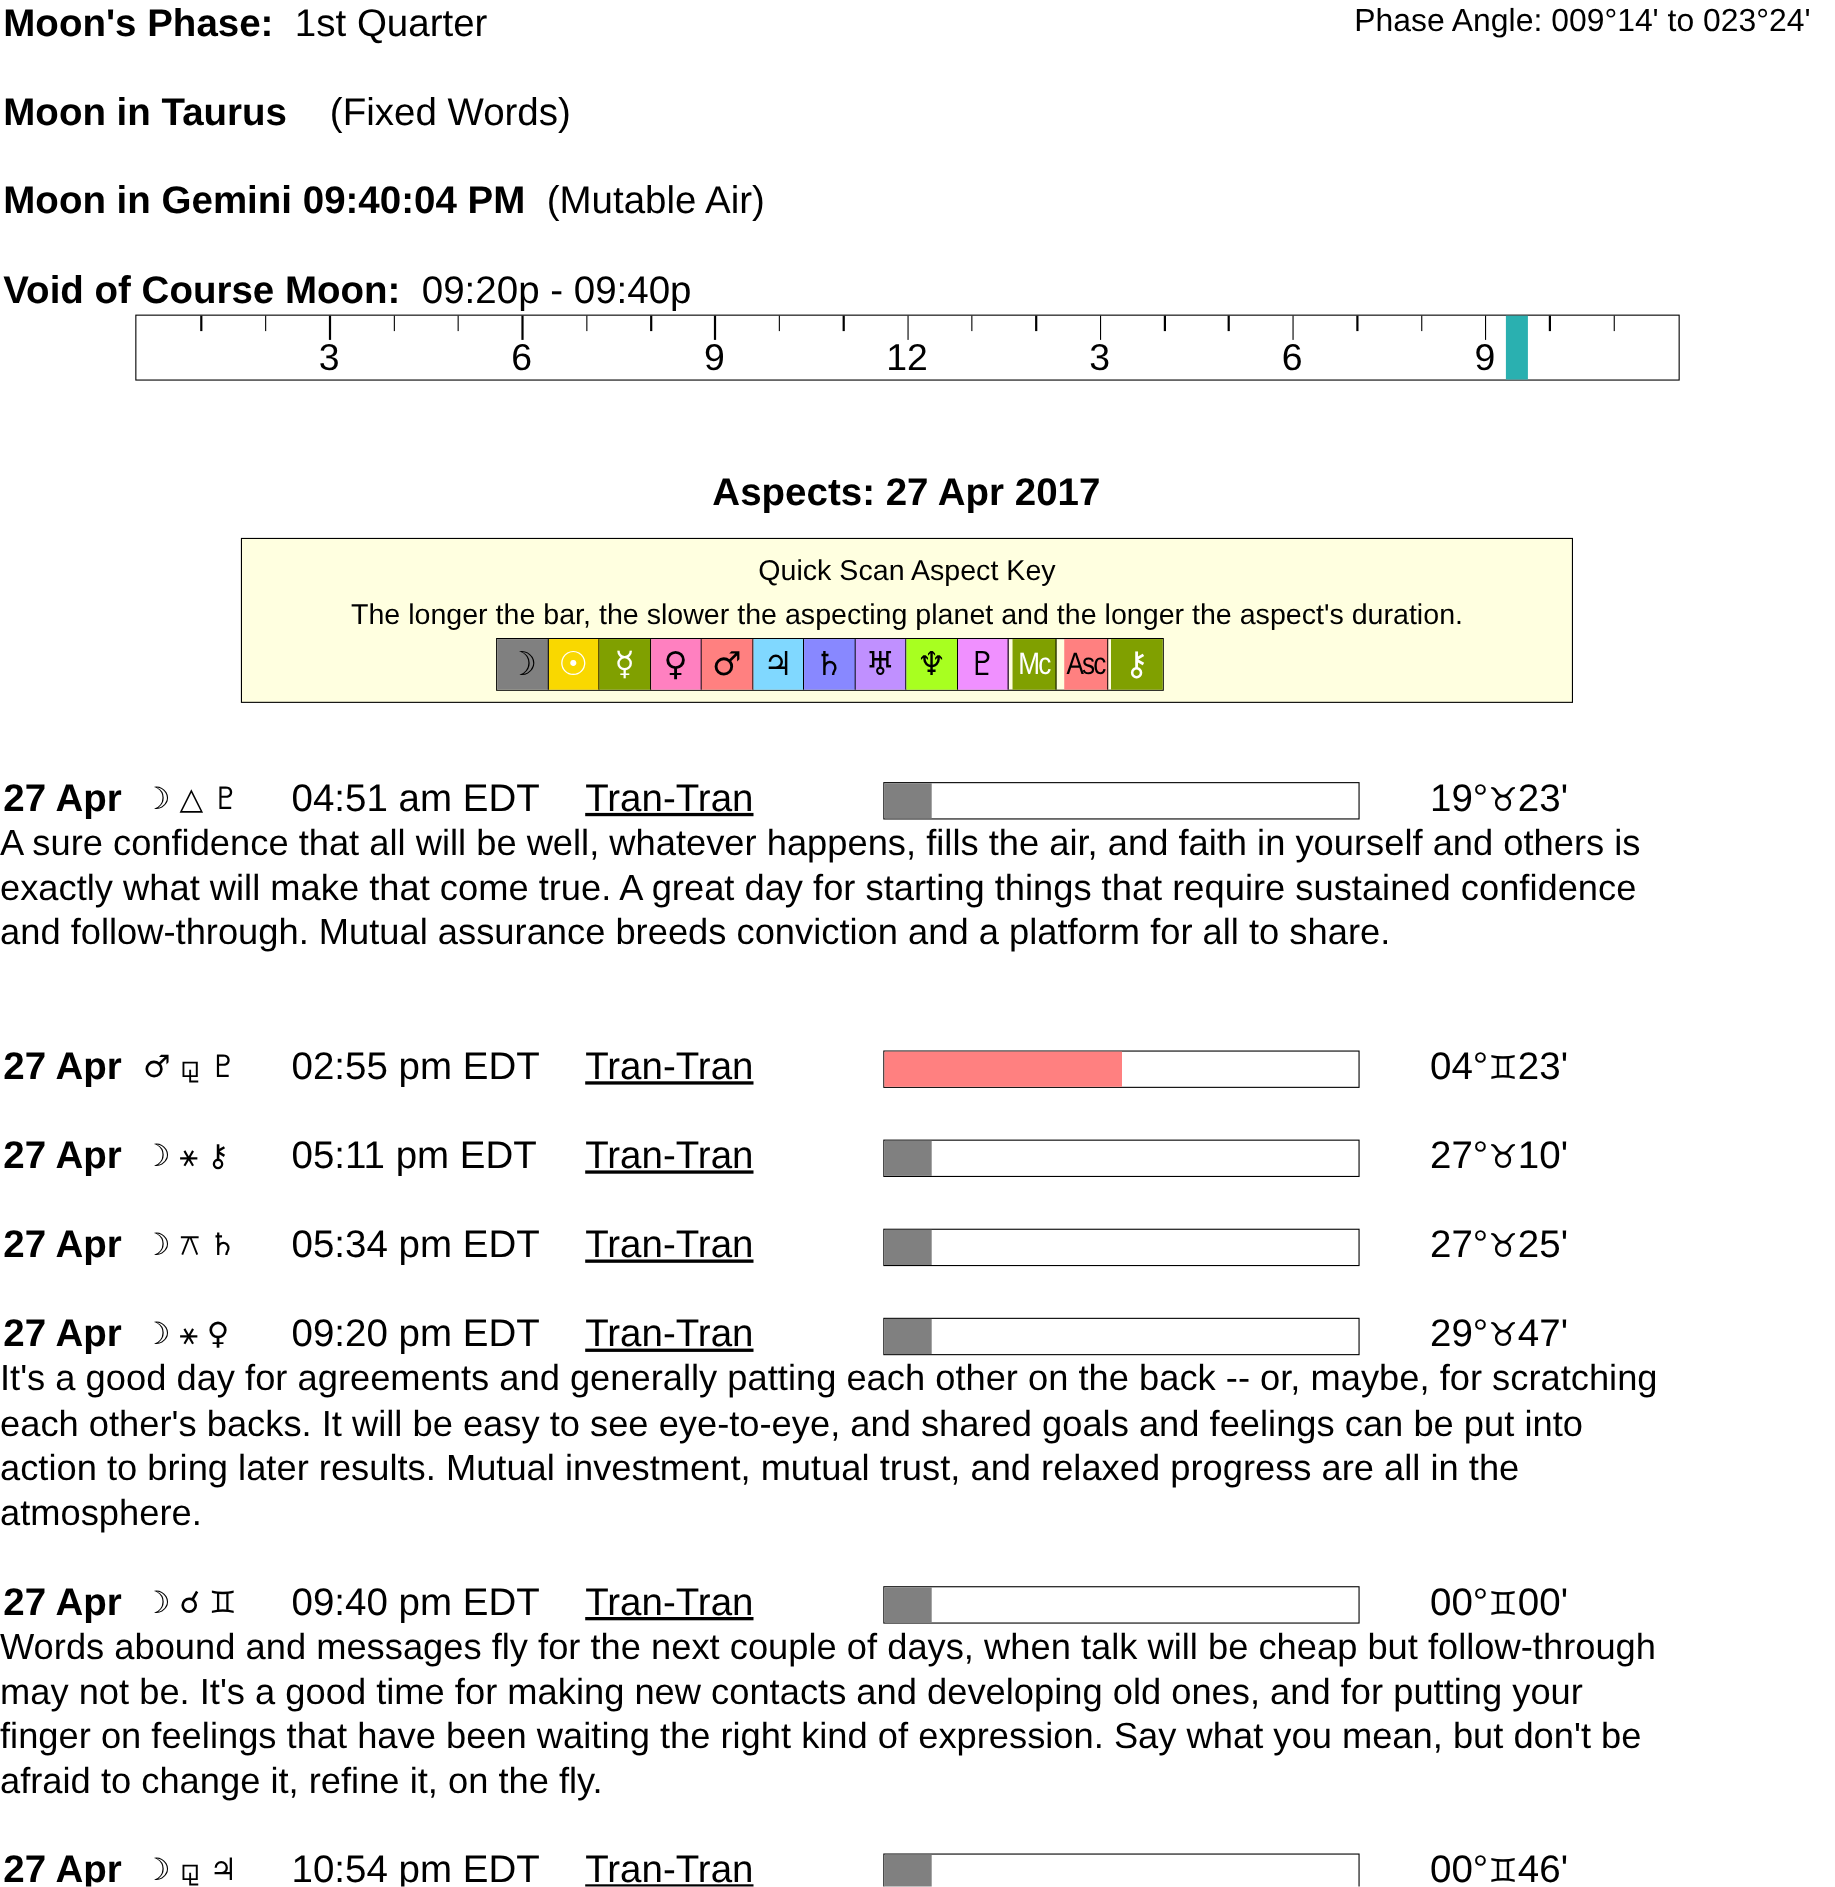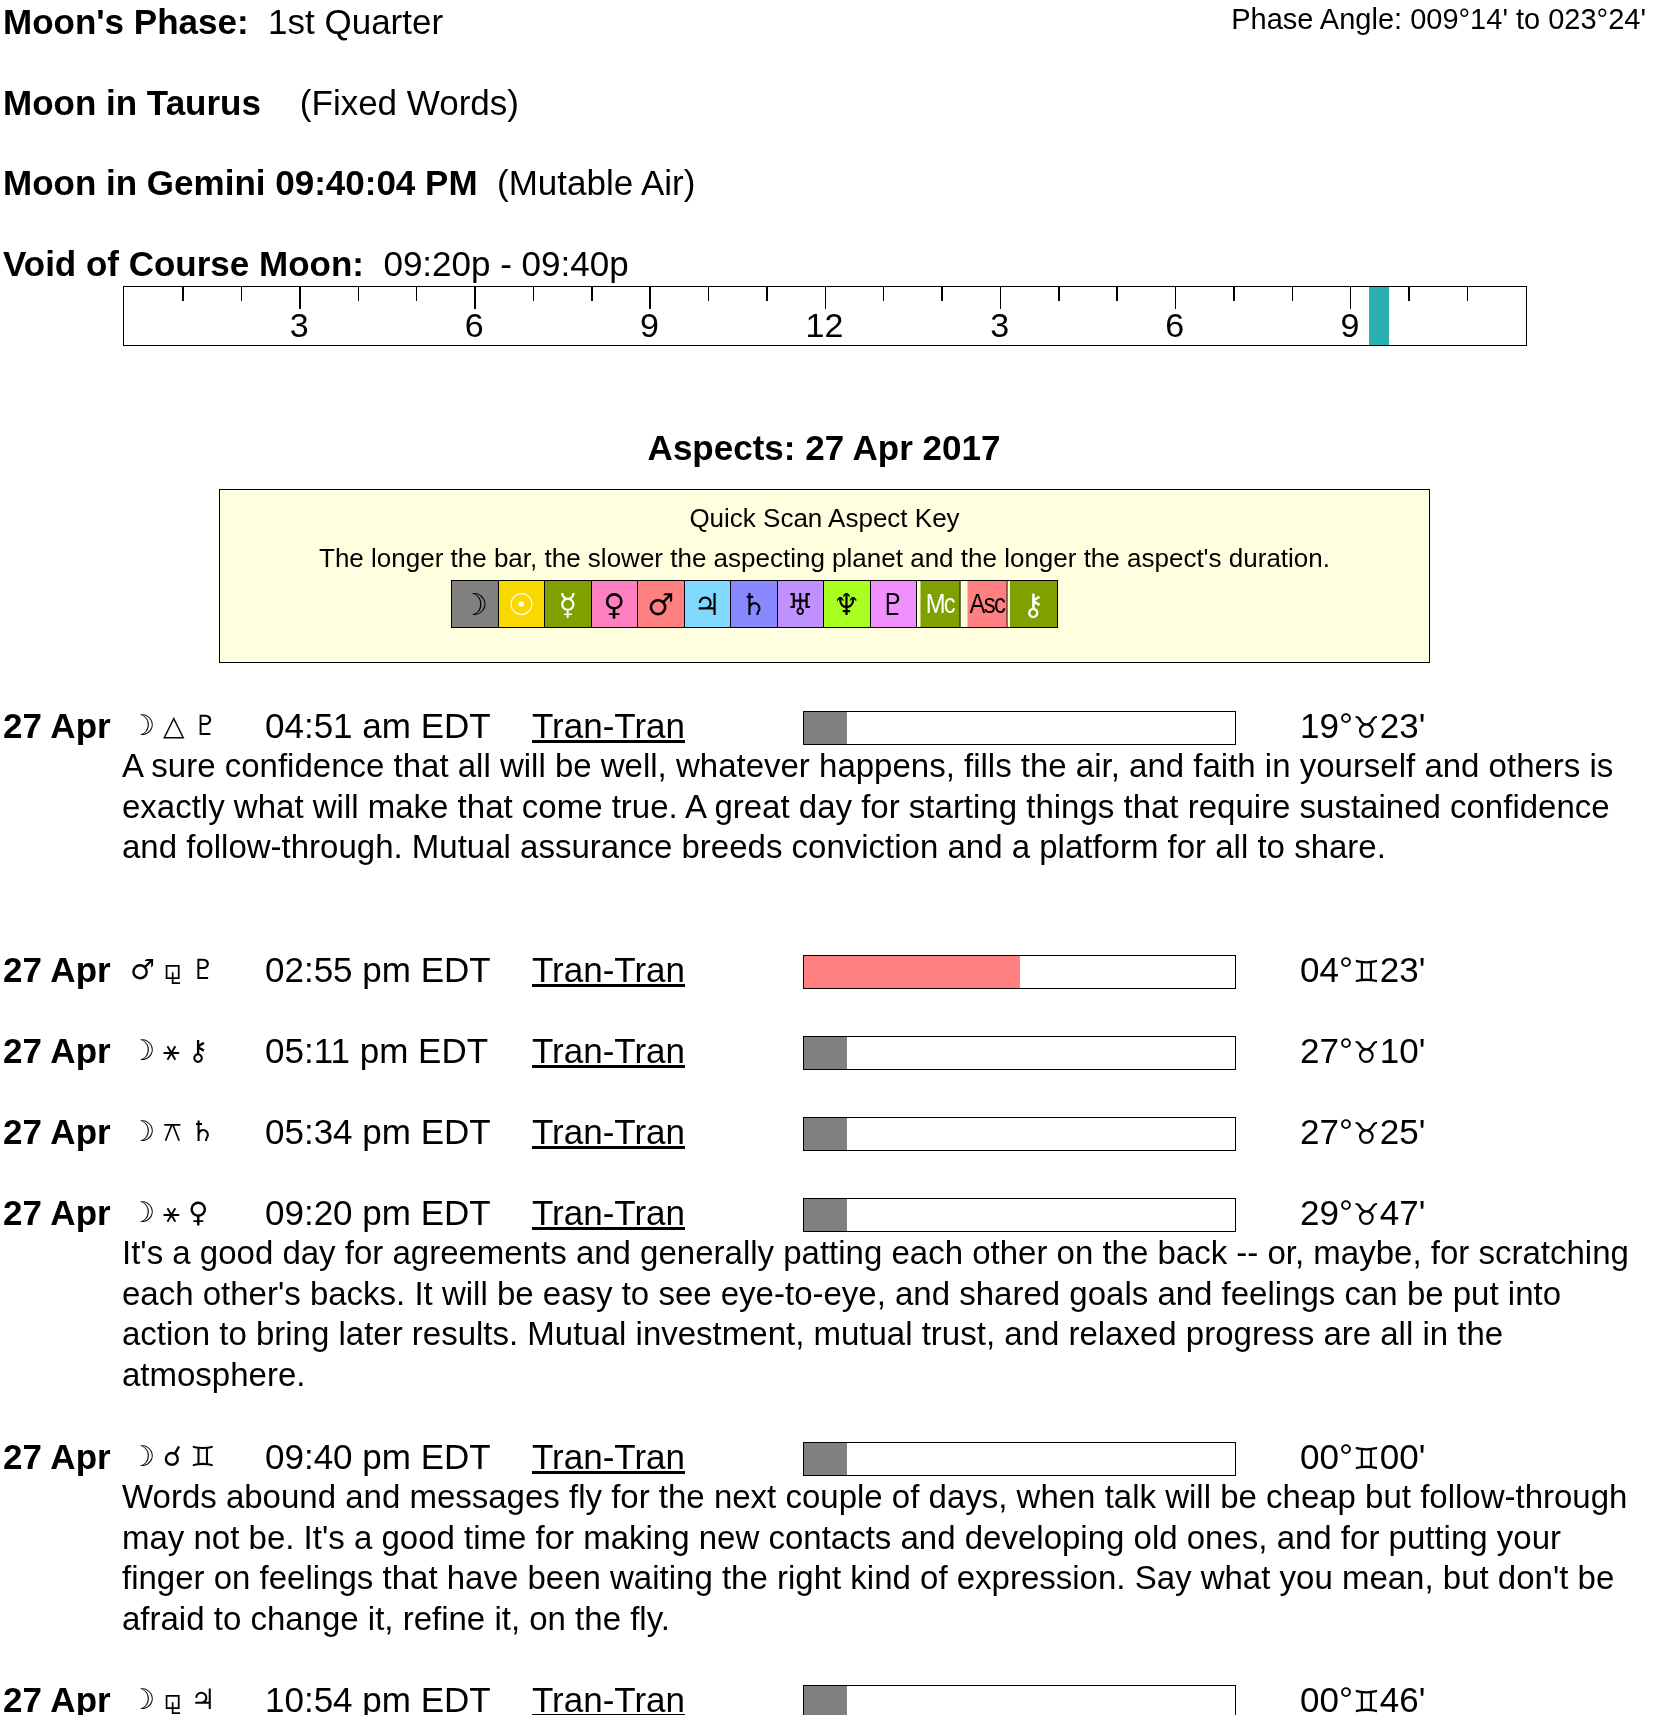--- a/index.html
+++ b/index.html
@@ -10,41 +10,41 @@
   .phase-angle { position: absolute; right: 22px; top: 1px; font-size: 29px; line-height: 36px; white-space: nowrap; }
   .timebar { position: absolute; left: 123px; top: 286px; width: 1404px; height: 60px;
              border: 1.5px solid #000; box-sizing: border-box; background: #fff; }
   .tick { position: absolute; top: 0; width: 1.5px; background: #000; }
   .tick.minor { height: 14px; }
   .tick.major { height: 22px; }
   .tick-label { position: absolute; top: 20px; font-size: 34px; line-height: 36px; transform: translateX(-50%); }
   .voc-marker { position: absolute; top: 0; height: 100%; }
   .aspects-title { position: absolute; left: 0; width: 1648px; top: 427px; text-align: center;
                    font-size: 35px; font-weight: bold; line-height: 42px; }
-  .keybox { position: absolute; left: 219px; top: 489px; width: 1211px; height: 174px;
+  .keybox { position: absolute; left: 219px; top: 489px; width: 1211px; height: 150px;
             background: #ffffe0; border: 1.5px solid #000; box-sizing: border-box; text-align: center; }
   .keybox .k-title { position: absolute; top: 12px; left: 0; width: 100%; font-size: 26px; line-height: 32px; }
   .keybox .k-desc { position: absolute; top: 52px; left: 0; width: 100%; font-size: 26px; line-height: 32px; }
   .keyrow { position: absolute; left: 231px; top: 90px; display: flex; border: 1.5px solid #000; }
   .keycell { width: 46.5px; height: 46px; display: flex; align-items: center; justify-content: center;
              font-family: "DejaVu Sans", sans-serif; font-size: 30px; border-right: 1px solid #000; box-sizing: border-box; }
   .keycell:last-child { border-right: none; }
   .keycell.txt { font-family: "Liberation Sans", sans-serif; font-size: 28px; letter-spacing: -2px; transform: scaleX(0.85); }
   .row { position: absolute; left: 0; width: 1668px; }
   .row .line { position: relative; height: 42px; font-size: 35px; line-height: 42px; white-space: nowrap; }
   .row .date { position: absolute; left: 3px; font-weight: bold; }
   .row .glyphs { position: absolute; left: 130px; font-family: "DejaVu Sans", sans-serif; font-size: 28px; letter-spacing: 8px; }
   .row .time { position: absolute; left: 265px; }
   .row .kind { position: absolute; left: 532px; text-decoration: underline; }
   .row .bar { position: absolute; left: 803px; top: 6px; width: 433px; height: 34px;
               border: 1.5px solid #000; box-sizing: border-box; background: #fff; }
   .row .bar .fill { position: absolute; left: 0; top: 0; height: 100%; }
   .row .pos { position: absolute; left: 1300px; }
   .row .pos .sign { font-family: "DejaVu Sans", sans-serif; font-size: 30px; }
-  .row .desc { margin-left: 122px; width: 1530px; font-size: 33px; line-height: 40.6px; margin-top: -1px; }
+  .row .desc { width: 1530px; font-size: 33px; line-height: 40.6px; margin-top: -1px; }
 </style>
 </head>
 <body>
 
 <div class="hdr" style="top:1px;">
   <b>Moon's Phase:</b>&nbsp;
   <span>1st Quarter</span>
 </div>
 <div class="phase-angle">Phase Angle:  009°14' to 023°24'</div>
 

